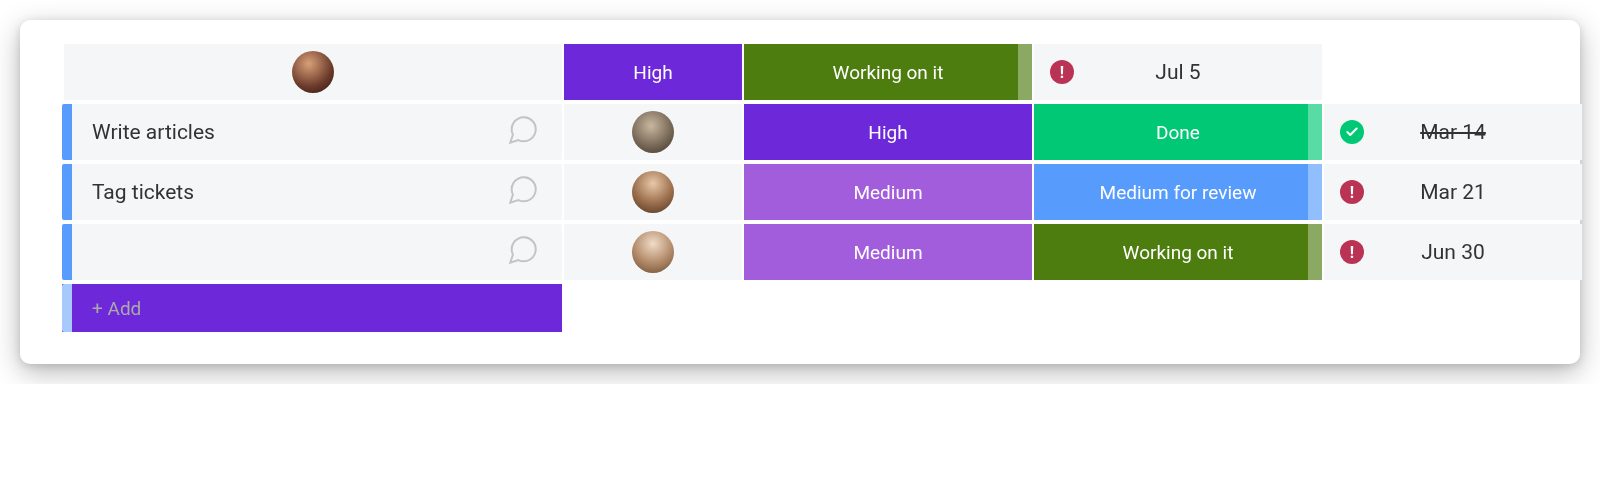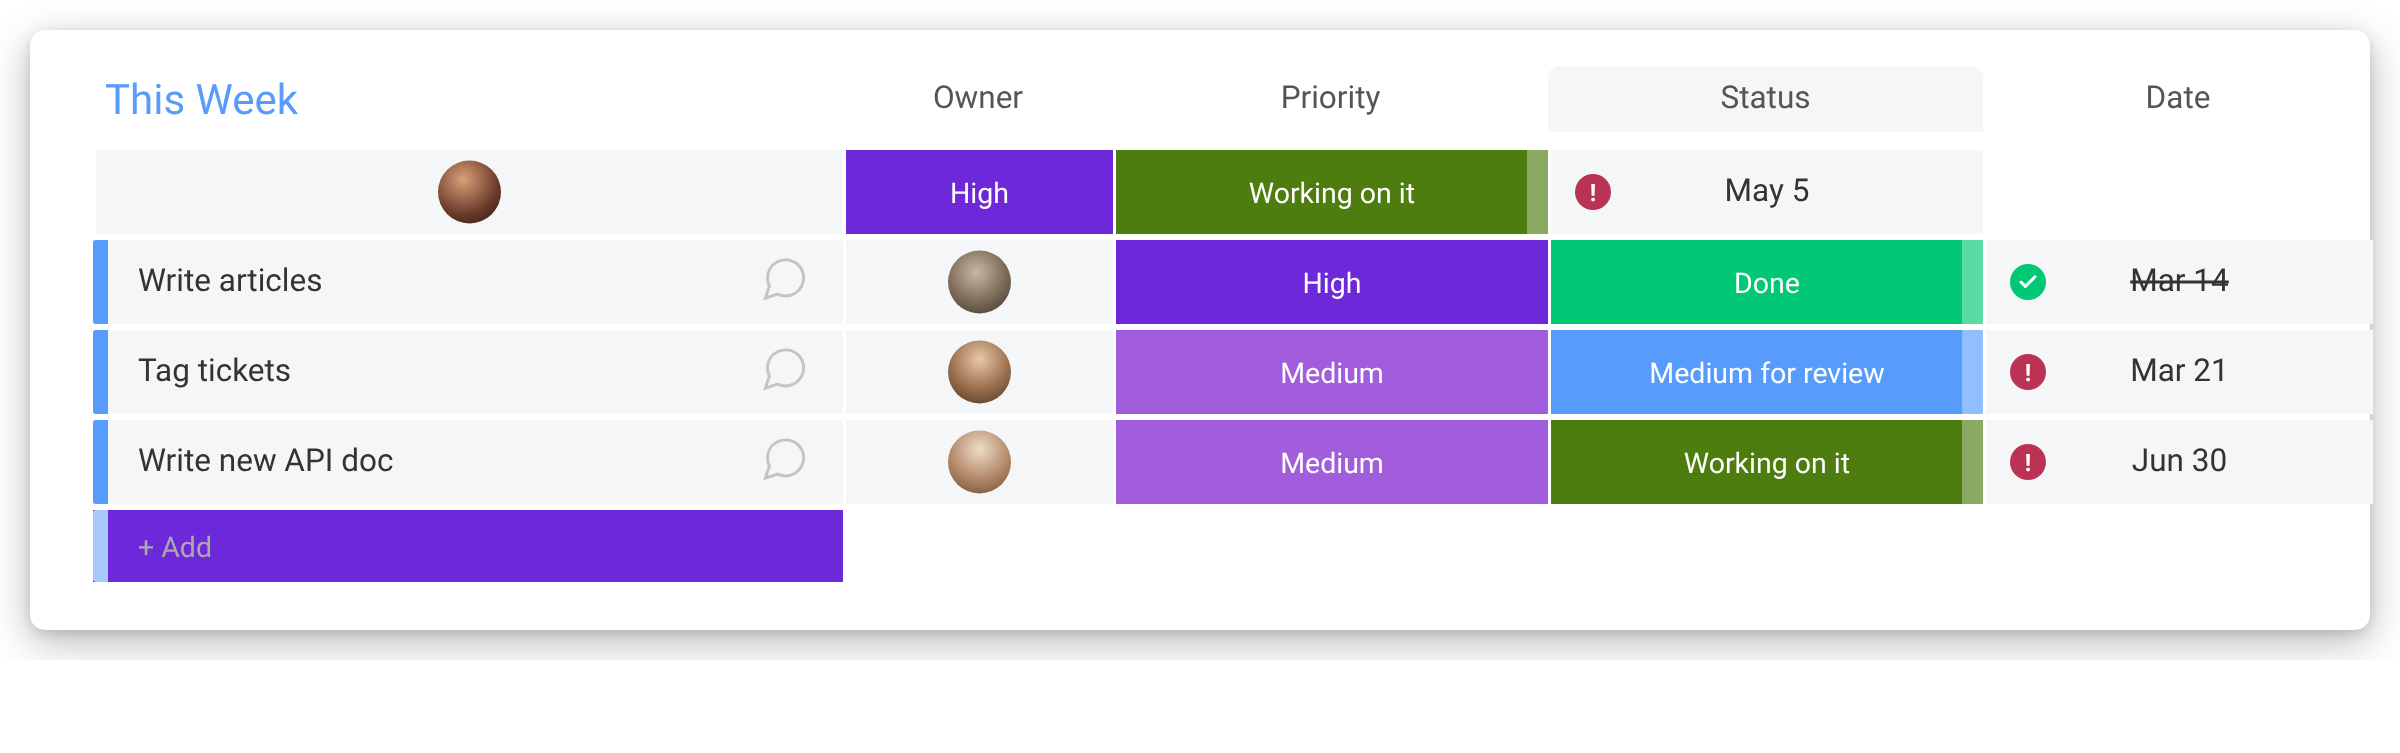--- a/index.html
+++ b/index.html
@@ -175,43 +175,36 @@
     .av1 { background: radial-gradient(circle at 40% 30%, #d9a078 0%, #6b3a2a 60%, #2a1410 100%); }
     .av2 { background: radial-gradient(circle at 45% 35%, #c9b8a0 0%, #7a6a58 55%, #3a3228 100%); }
     .av3 { background: radial-gradient(circle at 50% 30%, #e8c8a8 0%, #9a6e4c 55%, #4a3220 100%); }
     .av4 { background: radial-gradient(circle at 50% 30%, #f0dcc8 0%, #b89070 50%, #6a4a30 100%); }
   </style>
 </head>
 <body>
 
 <div class="board">
 
-  <div class="header-row">
-    <div class="group-title">This Week</div>
-    <div class="col-header">Owner</div>
-    <div class="col-header">Priority</div>
-    <div class="col-header status-col">Status</div>
-    <div class="col-header">Date</div>
-  </div>
 
   <div id="rows-container">
       <div class="row">
         <div class="owner-cell">
           <span class="avatar av1"></span>
         </div>
         <div class="priority-cell c-high">
           <span>High</span>
         </div>
         <div class="status-cell c-working">
           <span>Working on it</span>
           <div class="status-control"></div>
         </div>
         <div class="date-cell">
           <span class="date-indicator warn">!</span>
-          <span class="date-text">May 5</span>
+          <span class="date-text">Jul 5</span>
         </div>
       </div>
       <div class="row">
         <div class="name-cell">
           <div class="row-handle"></div>
           <span class="task-name">Write articles</span>
           <span class="comment-icon"><svg width="34" height="34" viewBox="0 0 24 24" fill="none" stroke="currentColor" stroke-width="1.4">
               <path d="M21 11.5a8.38 8.38 0 0 1-.9 3.8 8.5 8.5 0 0 1-7.6 4.7 8.38 8.38 0 0 1-3.8-.9L3 21l1.9-5.7a8.38 8.38 0 0 1-.9-3.8 8.5 8.5 0 0 1 4.7-7.6 8.38 8.38 0 0 1 3.8-.9h.5a8.48 8.48 0 0 1 8 8v.5z"></path>
             </svg></span>
         </div>
@@ -253,21 +246,20 @@
           <div class="status-control"></div>
         </div>
         <div class="date-cell">
           <span class="date-indicator warn">!</span>
           <span class="date-text">Mar 21</span>
         </div>
       </div>
       <div class="row">
         <div class="name-cell">
           <div class="row-handle"></div>
-          <span class="task-name">Write new API doc</span>
           <span class="comment-icon"><svg width="34" height="34" viewBox="0 0 24 24" fill="none" stroke="currentColor" stroke-width="1.4">
               <path d="M21 11.5a8.38 8.38 0 0 1-.9 3.8 8.5 8.5 0 0 1-7.6 4.7 8.38 8.38 0 0 1-3.8-.9L3 21l1.9-5.7a8.38 8.38 0 0 1-.9-3.8 8.5 8.5 0 0 1 4.7-7.6 8.38 8.38 0 0 1 3.8-.9h.5a8.48 8.48 0 0 1 8 8v.5z"></path>
             </svg></span>
         </div>
         <div class="owner-cell">
           <span class="avatar av4"></span>
         </div>
         <div class="priority-cell c-medium">
           <span>Medium</span>
         </div>

